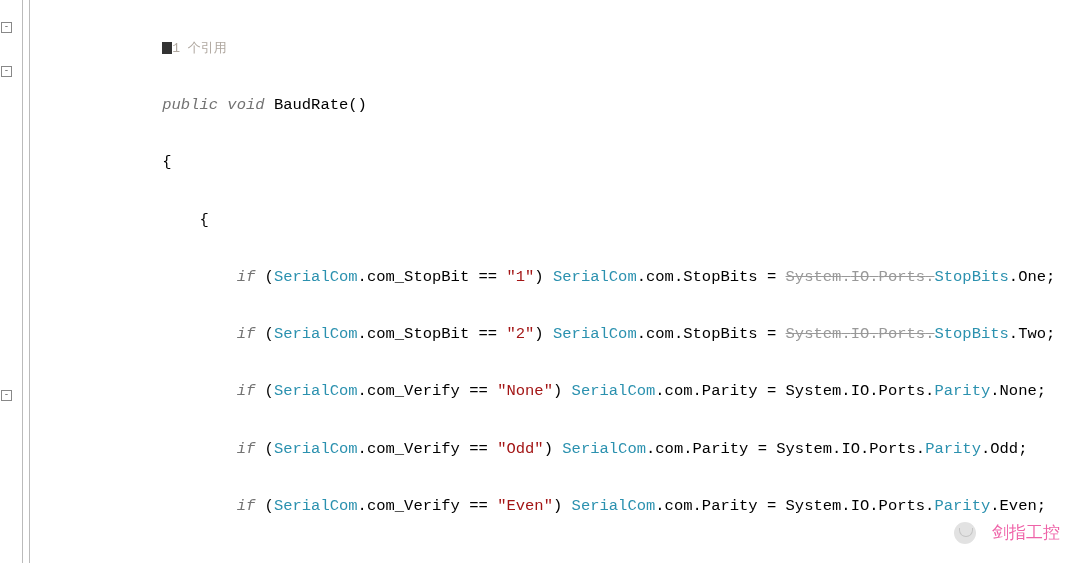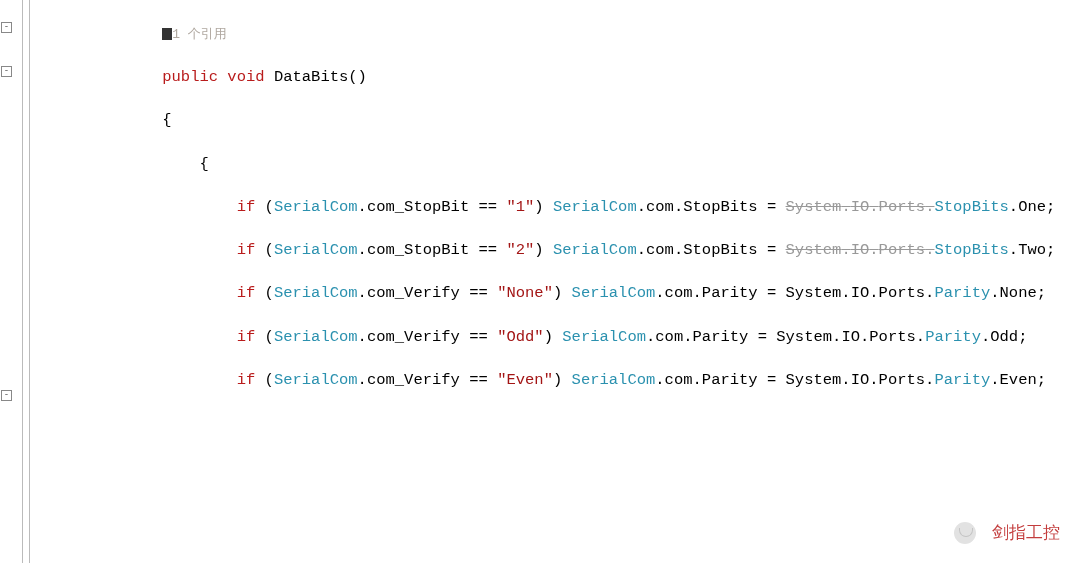--- a/index.html
+++ b/index.html
@@ -49,34 +49,35 @@
     .code-area {
       flex: 1;
       padding: 2px 0 0 2px;
       white-space: pre;
       position: relative;
       overflow: hidden;
     }
     .line {
       display: block;
       height: 21.6px;
+      margin-top: 14px;
     }
-    .kw { color: #b91c1c; }
+    .kw { color: #737373; font-style: italic; }
     .type { color: #2b91af; }
     .str { color: #a31515; }
     .faded { color: #999999; text-decoration: line-through; text-decoration-color: #999999; text-decoration-style: solid; }
     .refhint { color: #b0a8a0; font-size: 13px; }
     .watermark {
       position: absolute;
       right: 20px;
       bottom: 18px;
       display: flex;
       align-items: center;
       gap: 16px;
-      color: #b91c1c;
+      color: #ec4899;
       font-family: sans-serif;
       font-size: 17px;
       opacity: 0.85;
     }
     .wm-icon {
       width: 22px;
       height: 22px;
       border-radius: 50%;
       background: #dedede;
       position: relative;
@@ -103,21 +104,21 @@
 
 <div class="editor">
   <div class="gutter">
     <div class="gutter-line"></div>
     <div class="fold-region" style="top:22px">-</div>
     <div class="fold-region" style="top:66px">-</div>
     <div class="fold-region" style="top:390px">-</div>
   </div>
   <div class="code-area">
 <span class="line">              <span class="dark-square"></span><span class="refhint">1 个引用</span></span>
-<span class="line">              <span class="kw">public</span> <span class="kw">void</span> <span>DataBits</span><span>()</span></span>
+<span class="line">              <span class="kw">public</span> <span class="kw">void</span> <span>BaudRate</span><span>()</span></span>
 <span class="line">              <span>{</span></span>
 <span class="line">                  <span>{</span></span>
 <span class="line">                      <span class="kw">if</span> <span>(</span><span class="type">SerialCom</span><span>.</span><span>com_StopBit</span><span> == </span><span class="str">"1"</span><span>)</span> <span class="type">SerialCom</span><span>.</span><span>com</span><span>.</span><span>StopBits</span><span> = </span><span class="faded">System</span><span class="faded">.</span><span class="faded">IO</span><span class="faded">.</span><span class="faded">Ports</span><span class="faded">.</span><span class="type">StopBits</span><span>.</span><span>One</span><span>;</span></span>
 <span class="line">                      <span class="kw">if</span> <span>(</span><span class="type">SerialCom</span><span>.</span><span>com_StopBit</span><span> == </span><span class="str">"2"</span><span>)</span> <span class="type">SerialCom</span><span>.</span><span>com</span><span>.</span><span>StopBits</span><span> = </span><span class="faded">System</span><span class="faded">.</span><span class="faded">IO</span><span class="faded">.</span><span class="faded">Ports</span><span class="faded">.</span><span class="type">StopBits</span><span>.</span><span>Two</span><span>;</span></span>
 <span class="line">                      <span class="kw">if</span> <span>(</span><span class="type">SerialCom</span><span>.</span><span>com_Verify</span><span> == </span><span class="str">"None"</span><span>)</span> <span class="type">SerialCom</span><span>.</span><span>com</span><span>.</span><span>Parity</span><span> = </span><span>System</span><span>.</span><span>IO</span><span>.</span><span>Ports</span><span>.</span><span class="type">Parity</span><span>.</span><span>None</span><span>;</span></span>
 <span class="line">                      <span class="kw">if</span> <span>(</span><span class="type">SerialCom</span><span>.</span><span>com_Verify</span><span> == </span><span class="str">"Odd"</span><span>)</span> <span class="type">SerialCom</span><span>.</span><span>com</span><span>.</span><span>Parity</span><span> = </span><span>System</span><span>.</span><span>IO</span><span>.</span><span>Ports</span><span>.</span><span class="type">Parity</span><span>.</span><span>Odd</span><span>;</span></span>
 <span class="line">                      <span class="kw">if</span> <span>(</span><span class="type">SerialCom</span><span>.</span><span>com_Verify</span><span> == </span><span class="str">"Even"</span><span>)</span> <span class="type">SerialCom</span><span>.</span><span>com</span><span>.</span><span>Parity</span><span> = </span><span>System</span><span>.</span><span>IO</span><span>.</span><span>Ports</span><span>.</span><span class="type">Parity</span><span>.</span><span>Even</span><span>;</span></span>
 
 
 

